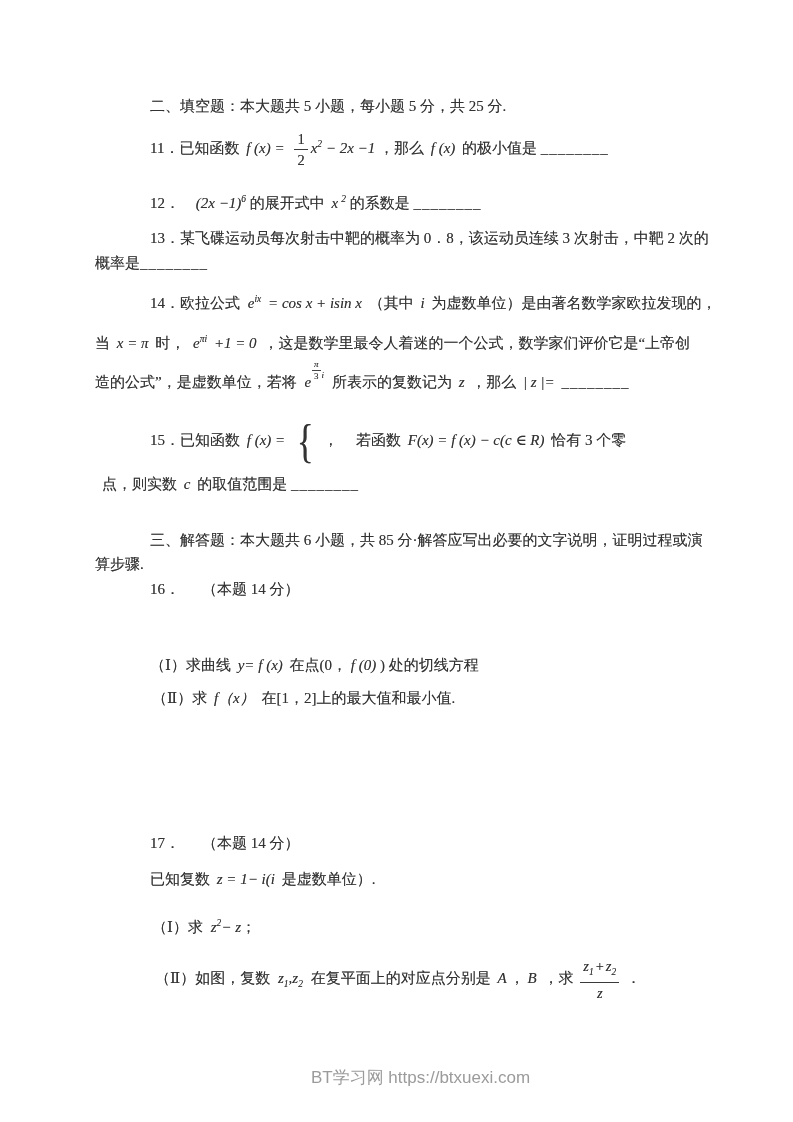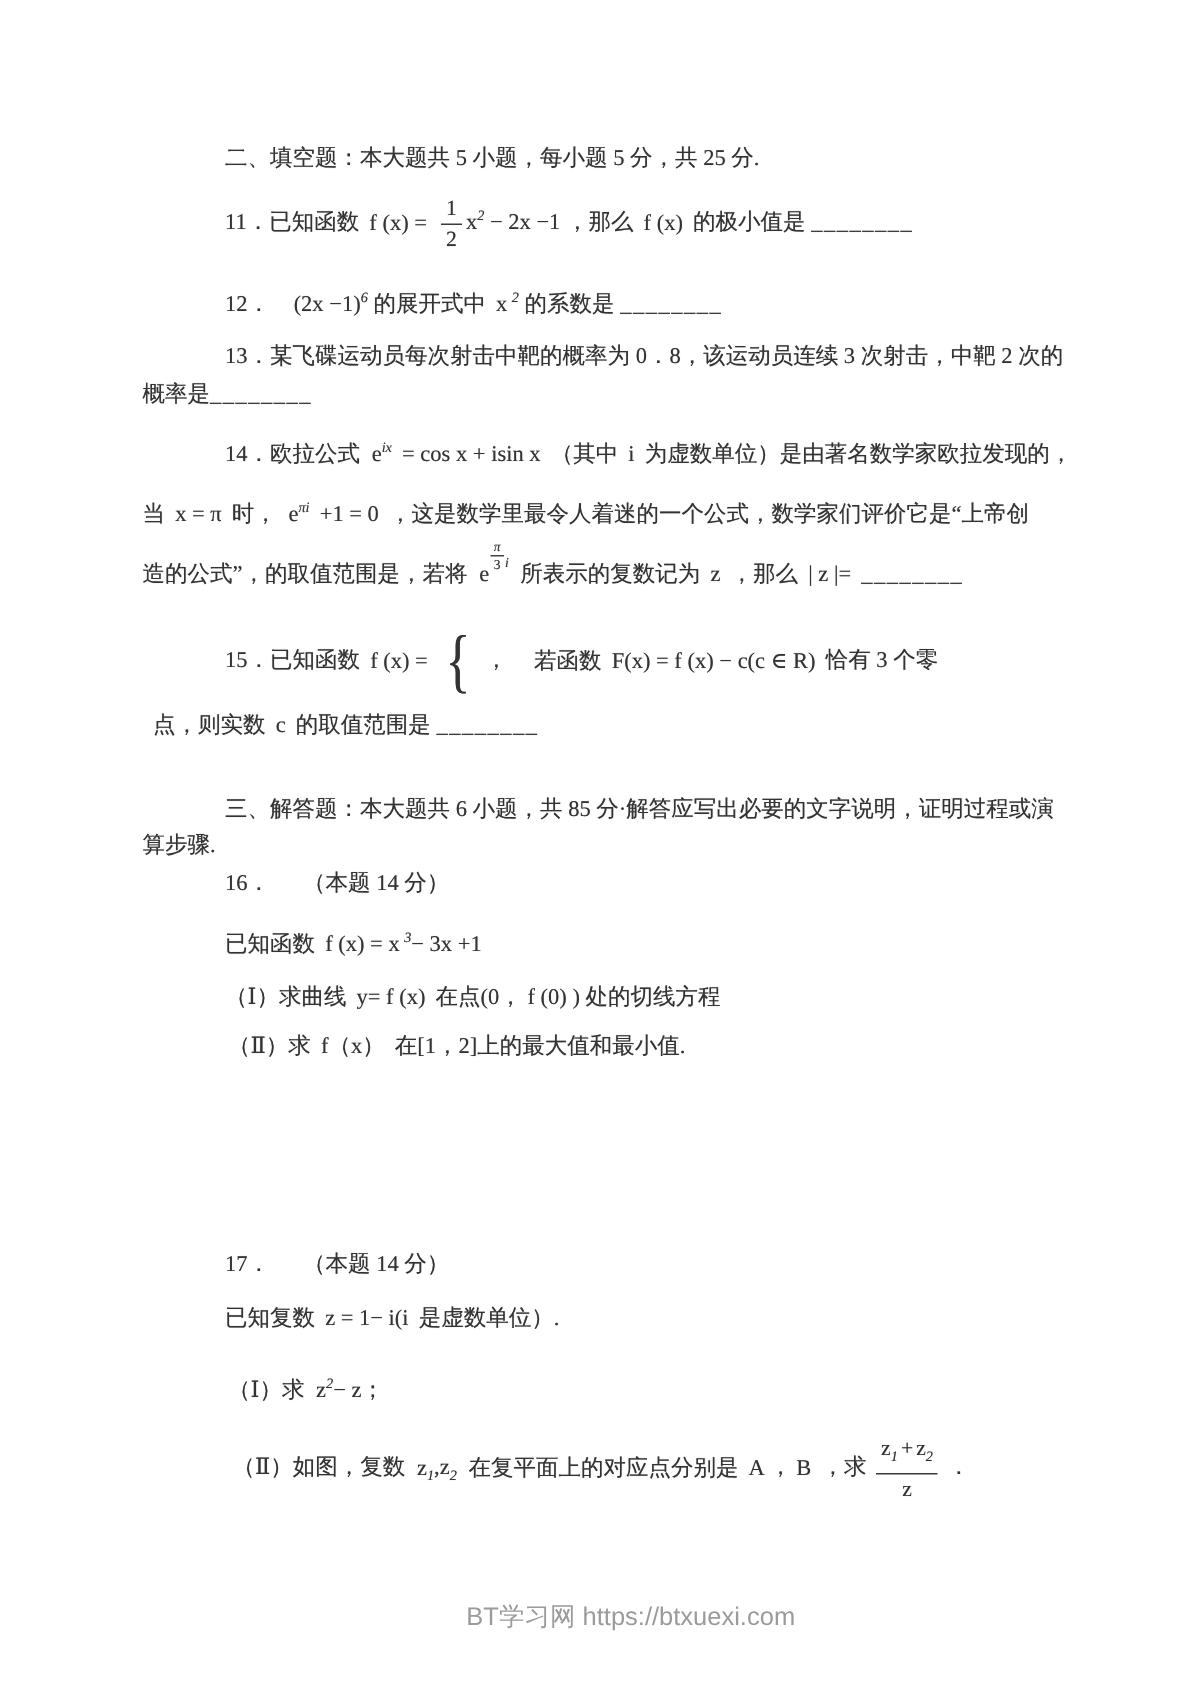--- a/index.html
+++ b/index.html
@@ -11,21 +11,21 @@
     color:#333333;
     overflow:hidden;
     text-shadow:0 0 .5px rgba(45,45,45,.55);
   }
   .ln{
     position:absolute;
     white-space:nowrap;
     font-size:15px;
     line-height:21px;
   }
-  .m{}
+  .m{font-style:italic;}
   .pad{margin:0 3px;}
   sup{font-size:9.5px;font-style:italic;}
   sub{font-size:9.5px;font-style:italic;}
   .blank{letter-spacing:1px;}
   
   .frac{display:inline-block;vertical-align:middle;text-align:center;margin:0 3px;}
   .frac .fn{display:block;font-size:14.5px;line-height:20px;padding:0 3px;}
   .frac .fd{display:block;font-size:14.5px;line-height:20px;padding:0 3px;border-top:1.2px solid #3a3a3a;}
   
   .cases{display:inline-flex;align-items:center;vertical-align:middle;margin:0 2px;}
@@ -91,21 +91,21 @@
   <div class="ln" style="top:329px;left:95px">
     <span>当</span>
     <span class="m pad">x = π</span>
     <span>时，</span>
     <span class="m" style="margin-left:4px">e</span><sup>πi</sup>
     <span class="m pad">+1 = 0</span>
     <span>，这是数学里最令人着迷的一个公式，数学家们评价它是“上帝创</span>
   </div>
 
   <div class="ln" style="top:360px;left:95px">
-    <span>造的公式”，的取值范围是，若将</span>
+    <span>造的公式”，是虚数单位，若将</span>
     <span class="m" style="margin-left:4px">e</span><span class="supfrac"><span class="sfn">π</span><span class="sfd">3</span></span><span class="supi">i</span>
     <span style="margin-left:4px">所表示的复数记为</span>
     <span class="m pad">z</span>
     <span>，那么</span>
     <span class="m pad">| z |=</span>
     <span class="blank">________</span>
   </div>
 
   <div class="ln" style="top:418px;left:150px">
     <span>15．已知函数</span>
@@ -124,24 +124,20 @@
     <span class="m pad">c</span>
     <span>的取值范围是</span>
     <span class="blank">________</span>
   </div>
 
   <div class="ln" style="top:530px;left:150px">三、解答题：本大题共 6 小题，共 85 分·解答应写出必要的文字说明，证明过程或演</div>
   <div class="ln" style="top:554px;left:95px">算步骤.</div>
 
   <div class="ln" style="top:579px;left:150px">
     <span>16．</span><span class="gap22">（本题 14 分）</span>
-  </div>
-  <div class="ln" style="top:616px;left:150px">
-    <span>已知函数</span>
-    <span class="m pad">f (x) = x</span><sup>3</sup><span class="m">− 3x +1</span>
   </div>
   <div class="ln" style="top:655px;left:150px">
     <span>（Ⅰ）求曲线</span>
     <span class="m pad">y= f (x)</span>
     <span>在点(0，</span>
     <span class="m">f (0)</span>
     <span>) 处的切线方程</span>
   </div>
   <div class="ln" style="top:688px;left:152px">
     <span>（Ⅱ）求</span>

